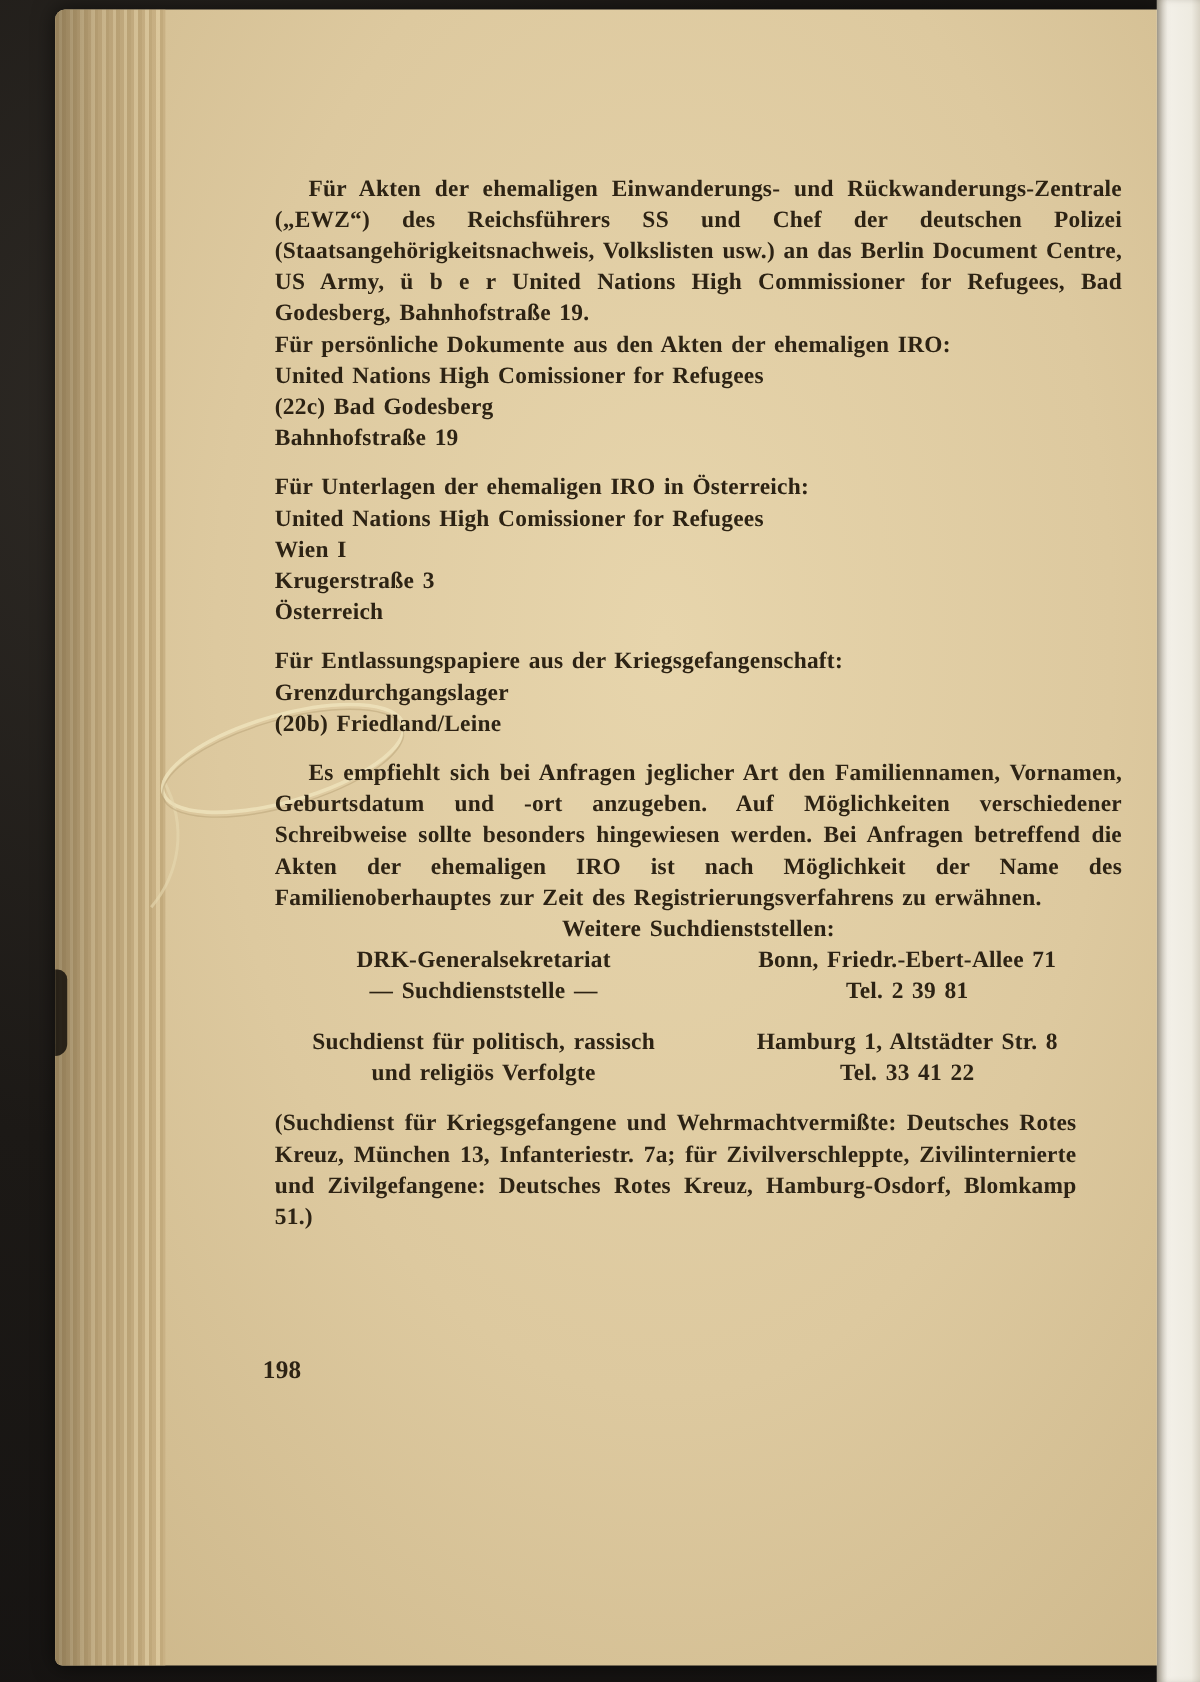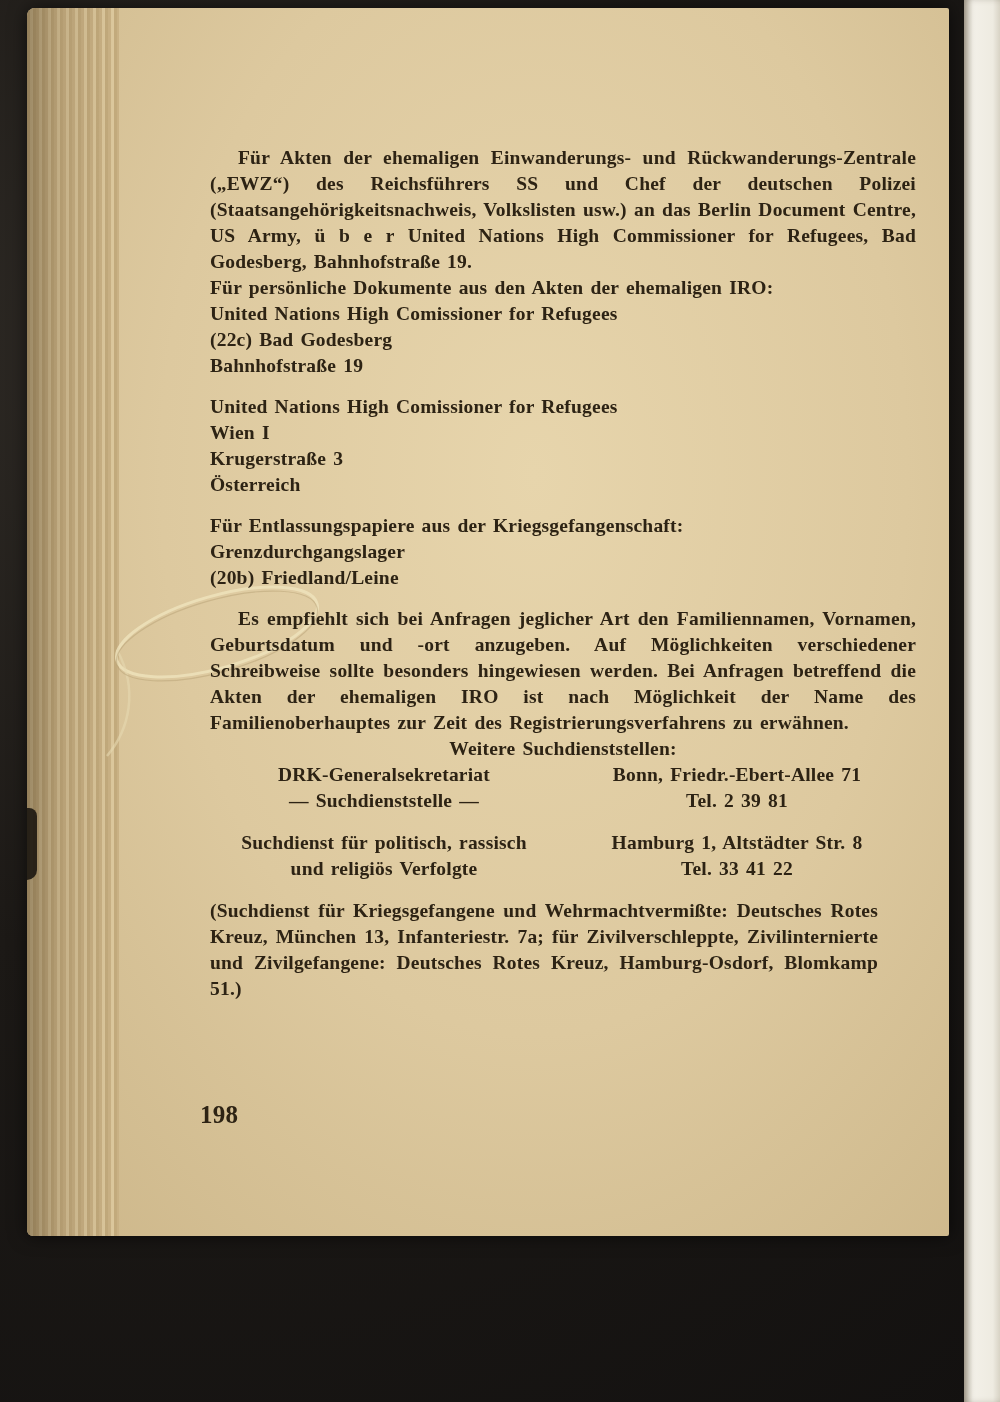--- a/index.html
+++ b/index.html
@@ -9,22 +9,22 @@
     height: 1402px;
     overflow: hidden;
     background:
       radial-gradient(circle at 15% 25%, #2e2a25 0%, #1c1916 45%, #131110 100%);
     font-family: "Liberation Serif", "DejaVu Serif", serif;
   }
 
   
   .page {
     position: absolute;
-    left: 27px; top: 8px;
-    width: 922px; height: 1228px;
+    left: 46px; top: 8px;
+    width: 922px; height: 1380px;
     border-radius: 8px 2px 2px 6px;
     background:
       radial-gradient(ellipse at 55% 38%, #e7d5ac 0%, #ddc99f 52%, #ccb689 100%);
     box-shadow: 0 0 18px rgba(0,0,0,.6);
   }
 
   
   .page-stack {
     position: absolute;
     left: 0; top: 0; bottom: 0;
@@ -100,21 +100,21 @@
   .dir-addr { flex: 1; }
 
   .note {
     margin: 22px 0 0 37px;
     width: 668px;
     text-align: justify;
   }
 
   .page-number {
     margin: 100px 0 0 -10px;
-    font-size: 25px;
+    font-size: 21px;
   }
 </style>
 </head>
 <body>
 
 <div class="stage">
 
   <div class="page">
     <div class="page-stack"></div>
     <div class="ink-smudge"></div>
@@ -131,20 +131,21 @@
 
 
       <div class="section">
         <p class="section-heading">Für persönliche Dokumente aus den Akten der ehemaligen IRO:</p>
         <p class="section-line">United Nations High Comissioner for Refugees</p>
         <p class="section-line">(22c) Bad Godesberg</p>
         <p class="section-line">Bahnhofstraße 19</p>
       </div>
 
       <div class="section">
+        <p class="section-heading">Für Unterlagen der ehemaligen IRO in Österreich:</p>
         <p class="section-line">United Nations High Comissioner for Refugees</p>
         <p class="section-line">Wien I</p>
         <p class="section-line">Krugerstraße 3</p>
         <p class="section-line">Österreich</p>
       </div>
 
       <div class="section">
         <p class="section-heading">Für Entlassungspapiere aus der Kriegsgefangenschaft:</p>
         <p class="section-line">Grenzdurchgangslager</p>
         <p class="section-line">(20b) Friedland/Leine</p>

